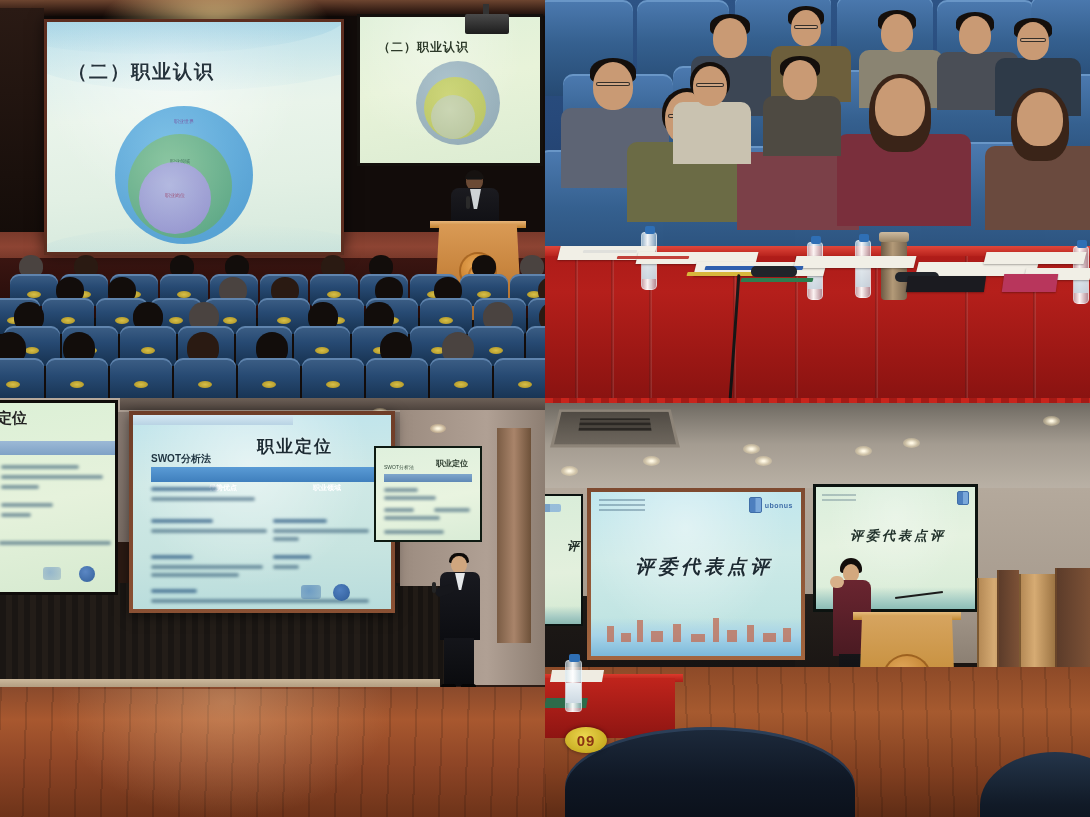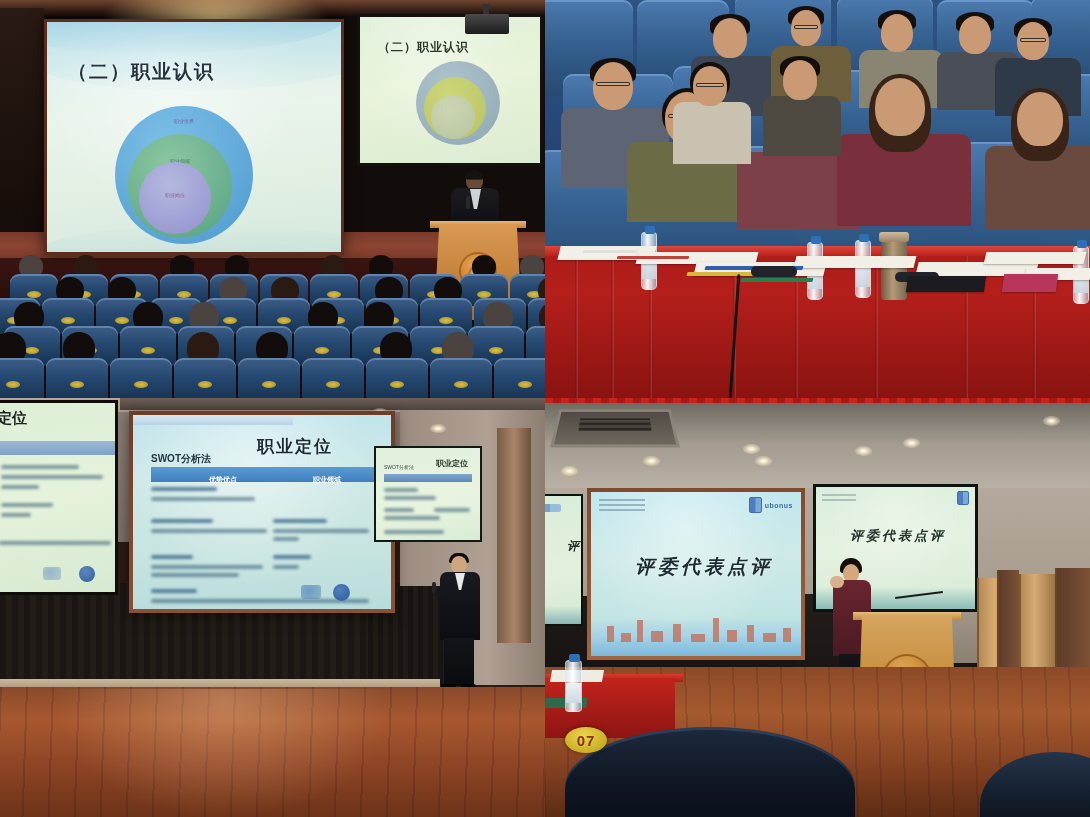--- a/index.html
+++ b/index.html
@@ -317,21 +317,21 @@
     right:58px; top:20px; font-size:17px; font-weight:700; letter-spacing:2px;
     color:#1c2b33; text-shadow:0 0 3px rgba(255,255,255,.7);
   }
   #p3 .swotLbl {
     left:18px; top:37px; font-size:10px; font-weight:700; color:#1e3340;
   }
   #p3 .tblHead {
     left:18px; top:52px; width:226px; height:15px;
     background: linear-gradient(180deg,#5a9bd5,#3f7fbd);
   }
-  #p3 .thTxt { position:absolute; top:8px; font-size:7px; color:#fff; font-weight:700; }
+  #p3 .thTxt { position:absolute; top:16px; font-size:7px; color:#fff; font-weight:700; }
   #p3 .line {
     position:absolute; height:4px; border-radius:2px;
     background: rgba(40,80,110,.55);
   }
   #p3 .ulink { background: rgba(45,90,130,.72); }
   #p3 .logoA {
     left:168px; bottom:10px; width:20px; height:14px; border-radius:3px;
     background: radial-gradient(circle at 40% 40%, rgba(90,140,190,.8), rgba(70,115,165,.4));
   }
   #p3 .logoB {
@@ -1112,19 +1112,19 @@
     <div class="abs redTableTop"></div>
     <div class="abs redTable"></div>
     <div class="abs paper2" style="left:6px; top:272px; width:52px; height:12px"></div>
     <div class="abs paper2" style="left:0px; top:300px; width:42px; height:10px; background:#2d6b4a;"></div>
     <div class="abs bottle2">
       <div class="cap2"></div>
       <div class="lbl2"></div>
     </div>
     <div class="abs fgChair">
       <div class="seatBadge">
-        <span>07</span>
+        <span>09</span>
       </div>
     </div>
     <div class="abs fgChair2"></div>
   </div>
 
 </div>
 
 </body></html>

